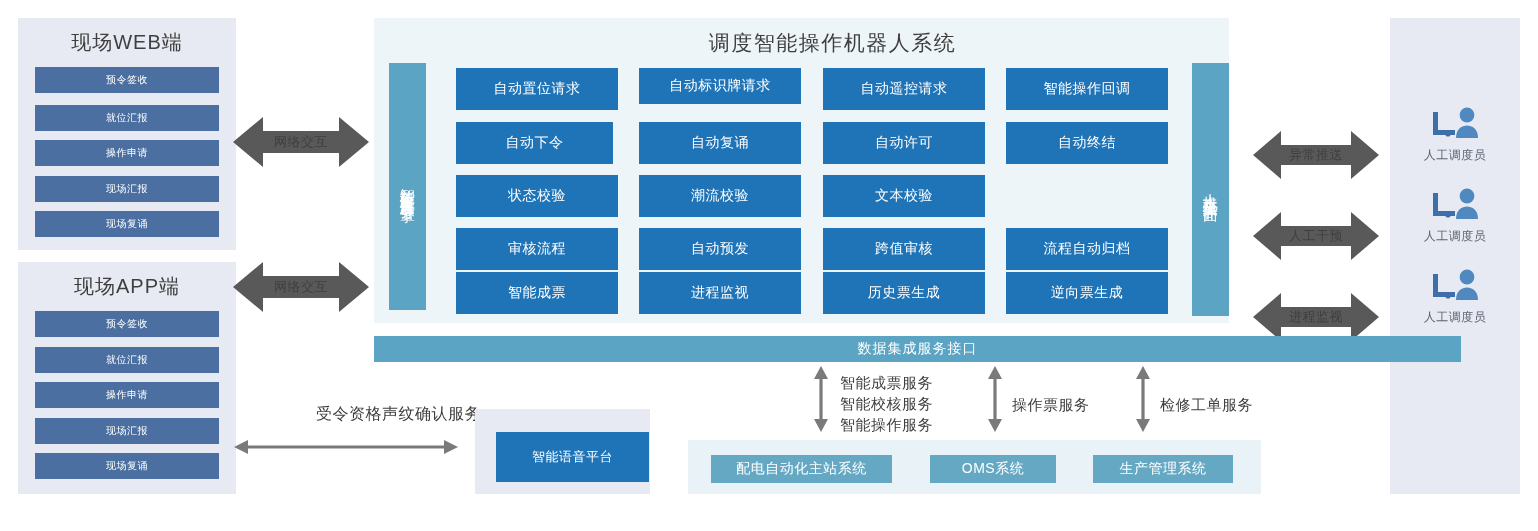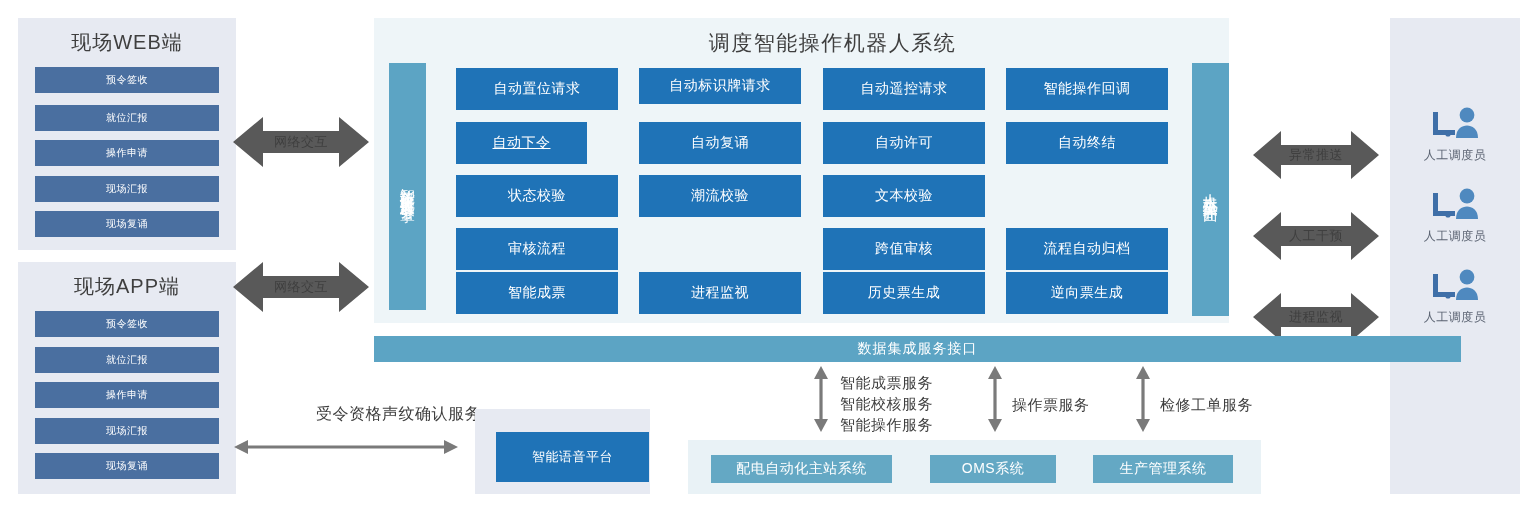--- a/index.html
+++ b/index.html
@@ -149,30 +149,31 @@
 
   <div class="abs vbar" style="left:389px;top:63px;width:37px;height:247px;">智能操作机器人服务引擎</div>
 
   <div class="abs vbar" style="left:1192px;top:63px;width:37px;height:253px;">人机交互工作界面</div>
 
   <div class="abs feat" style="left:456px;top:68px;width:162px;height:42px;">自动置位请求</div>
   <div class="abs feat" style="left:639px;top:68px;width:162px;height:36px;">自动标识牌请求</div>
   <div class="abs feat" style="left:823px;top:68px;width:162px;height:42px;">自动遥控请求</div>
   <div class="abs feat" style="left:1006px;top:68px;width:162px;height:42px;">智能操作回调</div>
 
-  <div class="abs feat" style="left:456px;top:122px;width:131px;height:42px;text-decoration:underline;">自动下令</div>
+  <div class="abs feat" style="left:456px;top:122px;width:157px;height:42px;">自动下令</div>
   <div class="abs feat" style="left:639px;top:122px;width:162px;height:42px;">自动复诵</div>
   <div class="abs feat" style="left:823px;top:122px;width:162px;height:42px;">自动许可</div>
   <div class="abs feat" style="left:1006px;top:122px;width:162px;height:42px;">自动终结</div>
 
   <div class="abs feat" style="left:456px;top:175px;width:162px;height:42px;">状态校验</div>
   <div class="abs feat" style="left:639px;top:175px;width:162px;height:42px;">潮流校验</div>
   <div class="abs feat" style="left:823px;top:175px;width:162px;height:42px;">文本校验</div>
 
   <div class="abs feat" style="left:456px;top:228px;width:162px;height:42px;">审核流程</div>
+  <div class="abs feat" style="left:639px;top:228px;width:162px;height:42px;">自动预发</div>
   <div class="abs feat" style="left:823px;top:228px;width:162px;height:42px;">跨值审核</div>
   <div class="abs feat" style="left:1006px;top:228px;width:162px;height:42px;">流程自动归档</div>
 
   <div class="abs feat" style="left:456px;top:272px;width:162px;height:42px;">智能成票</div>
   <div class="abs feat" style="left:639px;top:272px;width:162px;height:42px;">进程监视</div>
   <div class="abs feat" style="left:823px;top:272px;width:162px;height:42px;">历史票生成</div>
   <div class="abs feat" style="left:1006px;top:272px;width:162px;height:42px;">逆向票生成</div>
 
   <div class="abs panel-lav" style="left:1390px;top:18px;width:130px;height:476px;"></div>
 

